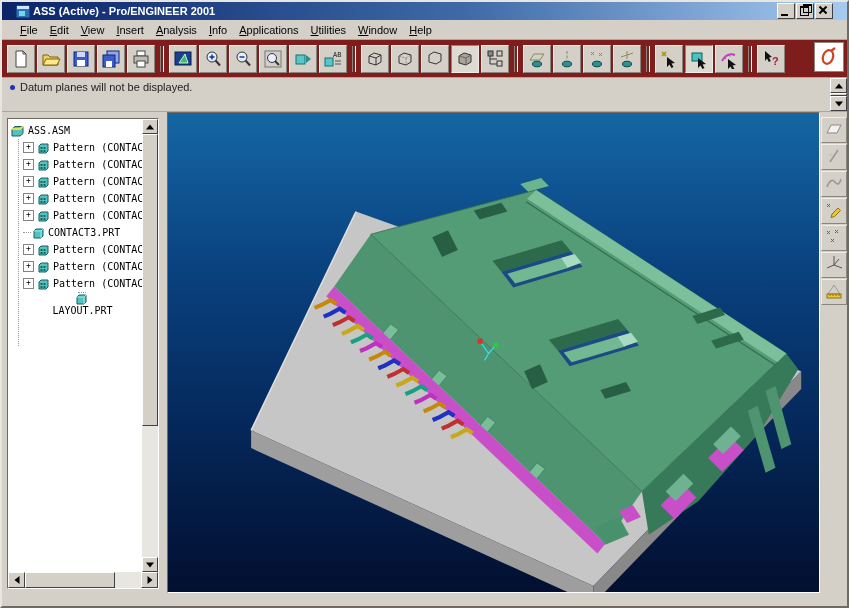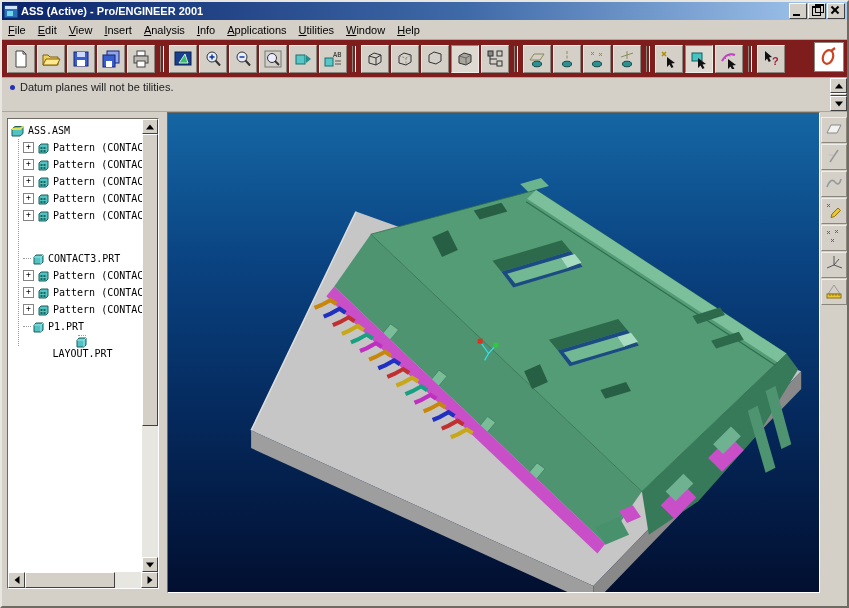--- a/index.html
+++ b/index.html
@@ -2,36 +2,36 @@
 <html style="--tb1: #0a246a; --tb2: #a6caf0; --shell: #549c76; --wall: #4e9471; --shellDark: #377a59; --rim: #7cc09b; --magenta: #c94fc9; --plate: #c6c6c6; --bullet: #2233bb;"><head>
 <meta charset="utf-8">
 <style>
   html,body{margin:0;padding:0;}
   body{width:849px;height:608px;overflow:hidden;background:#d4d0c8;
        font-family:"Liberation Sans",sans-serif;font-size:11px;color:#000;}
   .window{position:absolute;inset:0;background:#d4d0c8;
           border:2px solid;border-color:#e8e6e0 #6f6b63 #6f6b63 #e8e6e0;
           display:flex;flex-direction:column;}
   
-  .titlebar{height:18px;display:flex;align-items:center;padding:0 2px;
+  .titlebar{height:18px;display:flex;align-items:center;padding:0 14px;
             background:linear-gradient(90deg,var(--tb1),#3f6aa8 55%,var(--tb2));flex:0 0 auto;}
   .titlebar .appicon{width:14px;height:13px;margin-right:3px;flex:0 0 auto;}
   .titlebar .title{color:#fff;font-weight:bold;font-size:11px;flex:1;
                    white-space:nowrap;overflow:hidden;}
   .winbtn{width:16px;height:14px;margin-left:1px;background:#d4d0c8;position:relative;
           border:1px solid;border-color:#fff #404040 #404040 #fff;flex:0 0 auto;}
   .winbtn .g-min{position:absolute;left:3px;bottom:2px;width:7px;height:2px;background:#000;}
   .winbtn .g-res{position:absolute;left:3px;top:2px;width:7px;height:7px;
                  border:1px solid #000;border-top-width:2px;background:#d4d0c8;}
   .winbtn .g-res:before{content:"";position:absolute;left:2px;top:-4px;width:7px;height:6px;
                  border:1px solid #000;border-top-width:2px;}
   .winbtn .g-x1,.winbtn .g-x2{position:absolute;left:2px;top:5px;width:10px;height:2px;background:#000;}
   .winbtn .g-x1{transform:rotate(45deg);} .winbtn .g-x2{transform:rotate(-45deg);}
   
-  .menubar{height:19px;display:flex;align-items:center;padding-left:0;
+  .menubar{height:19px;display:flex;align-items:center;padding-left:12px;
            border-bottom:1px solid #aba79f;flex:0 0 auto;background:#d4d0c8;}
   .menuitem{padding:2px 6px;white-space:nowrap;cursor:default;}
   .menuitem u{text-decoration:underline;}
   
   .toolbar{height:33px;display:flex;align-items:center;padding:2px 4px;
            border-bottom:1px solid #aba79f;flex:0 0 auto;background:#7f1d1d;position:relative;}
   .tbtn{width:26px;height:26px;margin:0 1px;display:flex;align-items:center;justify-content:center;
         background:#d4d0c8;border:1px solid;border-color:#efede8 #8a867e #8a867e #efede8;}
   .tbtn.pressed{border-color:#8a867e #efede8 #efede8 #8a867e;background:#dedad2;}
   .tbtn svg{display:block;}
@@ -328,21 +328,21 @@
           <ellipse cx="10" cy="11" rx="5" ry="7" transform="rotate(20 10 11)" fill="none" stroke="#cc4422" stroke-width="2.2"></ellipse>
           <path d="M13 5l4-3" stroke="#cc4422" stroke-width="2.2"></path>
         </svg>
       </div>
     </div>
 
   <div class="msgarea">
     <div class="msglines" id="msglines">
         <div class="msgline">
           <span class="bullet"></span>
-          <span>Datum planes will not be tilities.</span>
+          <span>Datum planes will not be displayed.</span>
         </div>
       </div>
     <div class="vscroll">
       <div class="sbtn">
           <span class="arr up"></span>
         </div>
       <div class="sthumb" style="height:8px;"></div>
       <div style="flex:1"></div>
       <div class="sbtn">
           <span class="arr dn"></span>
@@ -434,21 +434,21 @@
                     <g fill="#14665f">
                       <rect x="3.5" y="5" width="2" height="2"></rect>
                       <rect x="6.5" y="5" width="2" height="2"></rect>
                       <rect x="3.5" y="8" width="2" height="2"></rect>
                       <rect x="6.5" y="8" width="2" height="2"></rect>
                     </g>
                   </svg>
                 </span>
                 <span>Pattern (CONTACT3.PR</span>
               </div>
-              <div class="treerow" style="padding-left: 12px; margin-top: 26px;">
+              <div class="treerow" style="padding-left: 12px;">
                 <span class="stub"></span>
                 <span class="ticon">
                   <svg width="12" height="12" viewBox="0 0 12 12">
                     <path d="M2 4l2-2h7v7l-2 2H2z" fill="#52c2c2" stroke="#1c5f5f"></path>
                     <path d="M2 4h7l2-2M9 4v7" fill="none" stroke="#9ae8e8"></path>
                   </svg>
                 </span>
                 <span>CONTACT3.PRT</span>
               </div>
               <div class="treerow" style="padding-left: 12px;">
@@ -488,30 +488,20 @@
                     <path d="M2 4l2-2h7v7l-2 2H2z" fill="#52c2c2" stroke="#1c5f5f"></path>
                     <g fill="#14665f">
                       <rect x="3.5" y="5" width="2" height="2"></rect>
                       <rect x="6.5" y="5" width="2" height="2"></rect>
                       <rect x="3.5" y="8" width="2" height="2"></rect>
                       <rect x="6.5" y="8" width="2" height="2"></rect>
                     </g>
                   </svg>
                 </span>
                 <span>Pattern (CONTACT4.PR</span>
-              </div>
-              <div class="treerow" style="padding-left: 12px;">
-                <span class="stub"></span>
-                <span class="ticon">
-                  <svg width="12" height="12" viewBox="0 0 12 12">
-                    <path d="M2 4l2-2h7v7l-2 2H2z" fill="#52c2c2" stroke="#1c5f5f"></path>
-                    <path d="M2 4h7l2-2M9 4v7" fill="none" stroke="#9ae8e8"></path>
-                  </svg>
-                </span>
-                <span>P1.PRT</span>
               </div>
               <div class="treerow" style="padding-left: 12px; flex-direction: column;">
                 <span class="stub"></span>
                 <span class="ticon">
                   <svg width="12" height="12" viewBox="0 0 12 12">
                     <path d="M2 4l2-2h7v7l-2 2H2z" fill="#52c2c2" stroke="#1c5f5f"></path>
                     <path d="M2 4h7l2-2M9 4v7" fill="none" stroke="#9ae8e8"></path>
                   </svg>
                 </span>
                 <span>LAYOUT.PRT</span>

